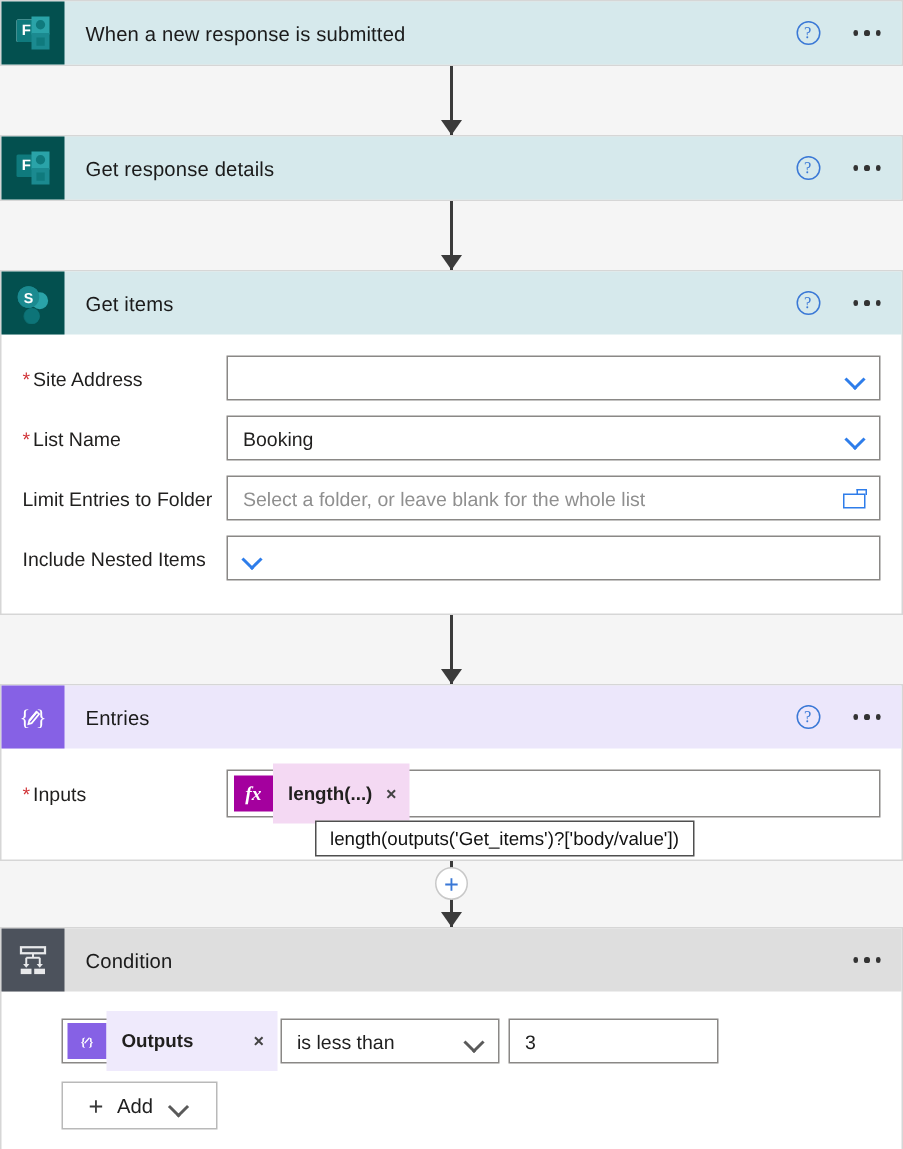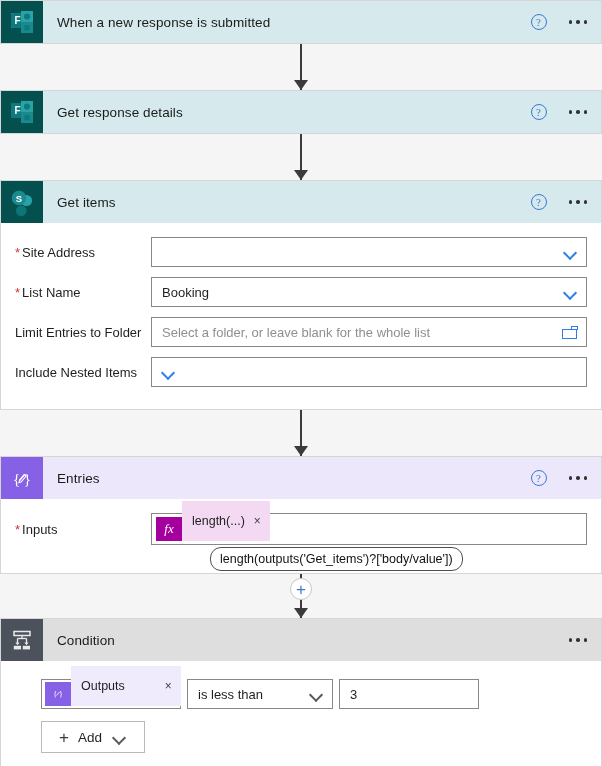--- a/index.html
+++ b/index.html
@@ -215,23 +215,24 @@
     margin-top: 6px;
   }
   .adv-link .chev::before {
     border-right-color: #2668c4;
     border-bottom-color: #2668c4;
   }
 
   
   .token {
     display: inline-flex;
-    align-items: flex-end;
+    align-items: center;
     height: 24px;
     font-size: 12.5px;
+    font-weight: bold;
   }
   .token .tk-icon {
     width: 26px; height: 24px;
     display: flex;
     align-items: center;
     justify-content: center;
     color: #fff;
     font-style: italic;
     font-family: "Liberation Serif", serif;
     font-size: 13px;
@@ -495,21 +496,21 @@
             <span class="tk-icon">fx</span>
             <span class="tk-body">
               <span>length(...)</span>
               <span class="tk-x">×</span>
             </span>
           </span>
         </div>
       </div>
     </div>
 
-    <div class="tooltip" style="left:209px; top:90px;border-radius:11px;">length(outputs('Get_items')?['body/value'])</div>
+    <div class="tooltip" style="left:209px; top:90px;">length(outputs('Get_items')?['body/value'])</div>
   </div>
 
   <div class="connector with-plus" style="height:44px;">
     <div class="line"></div>
     <div class="plus-btn">+</div>
     <div class="arrow"></div>
   </div>
 
   <div class="card">
     <div class="card-header hdr-gray">

